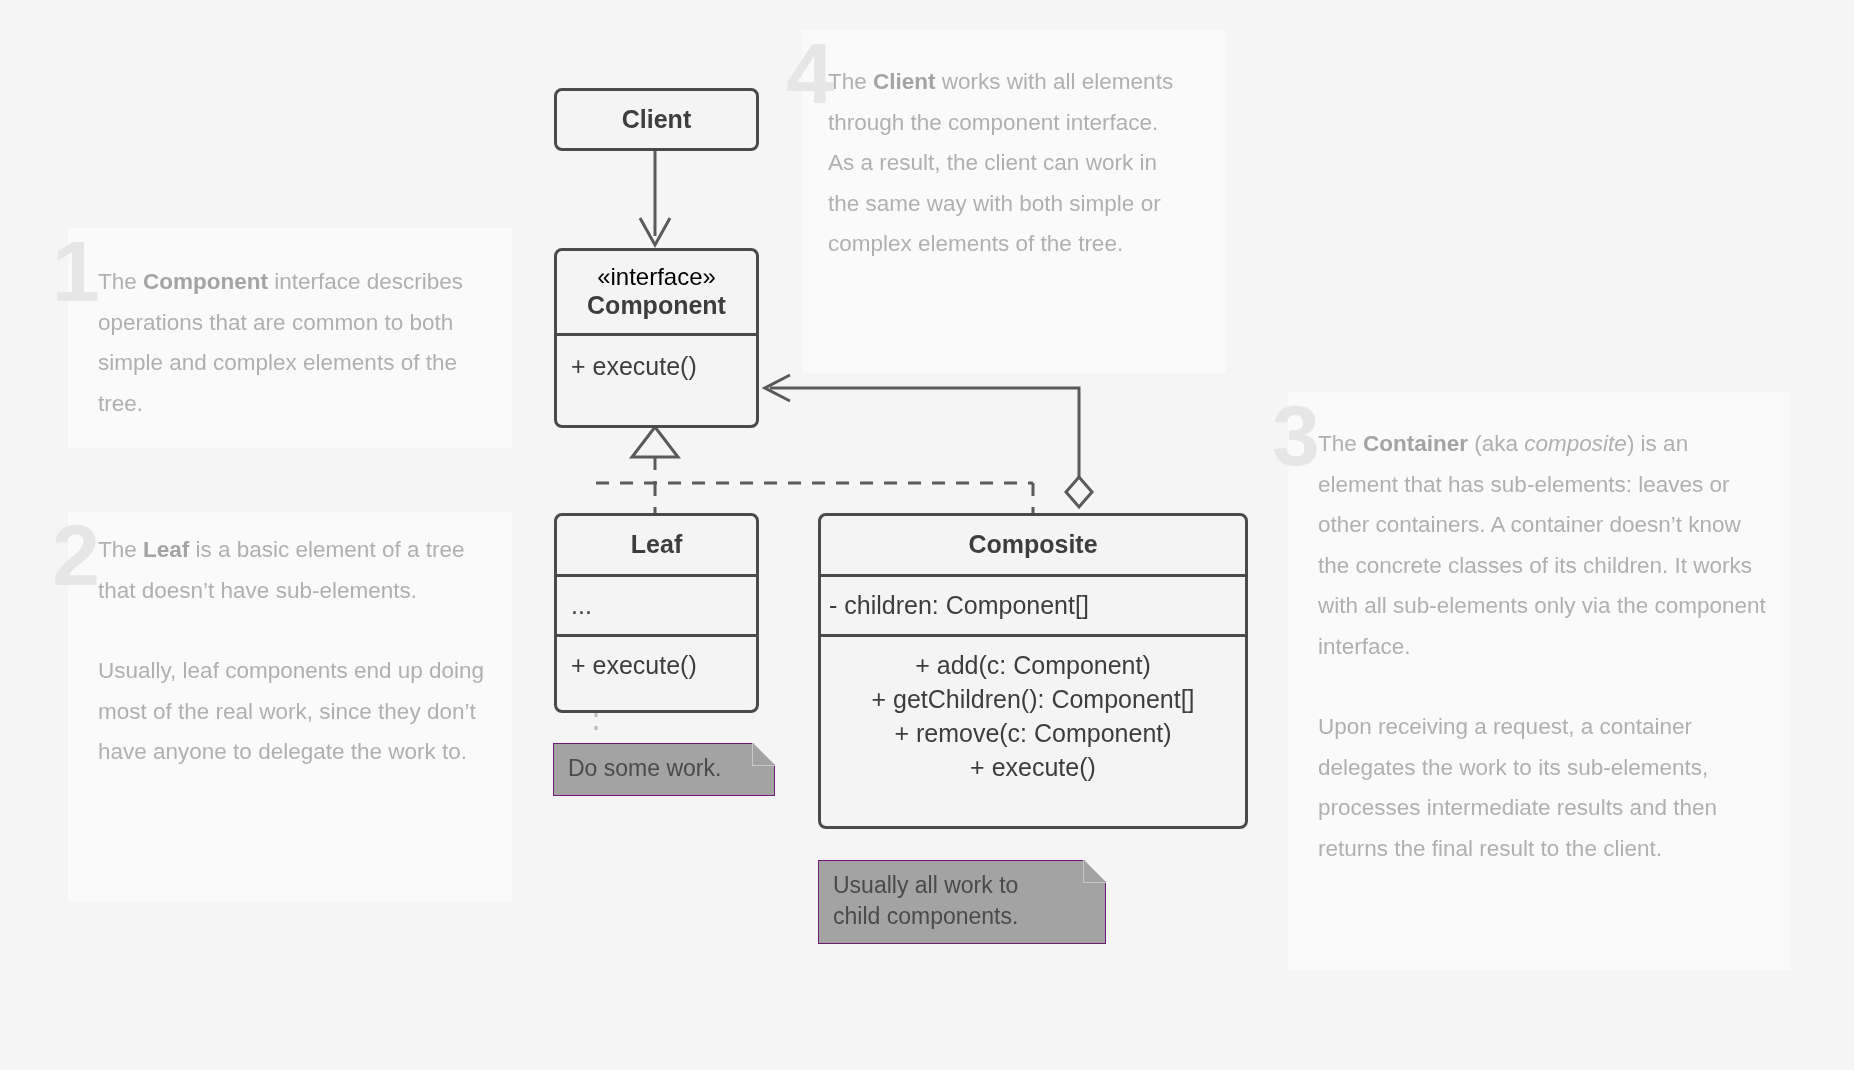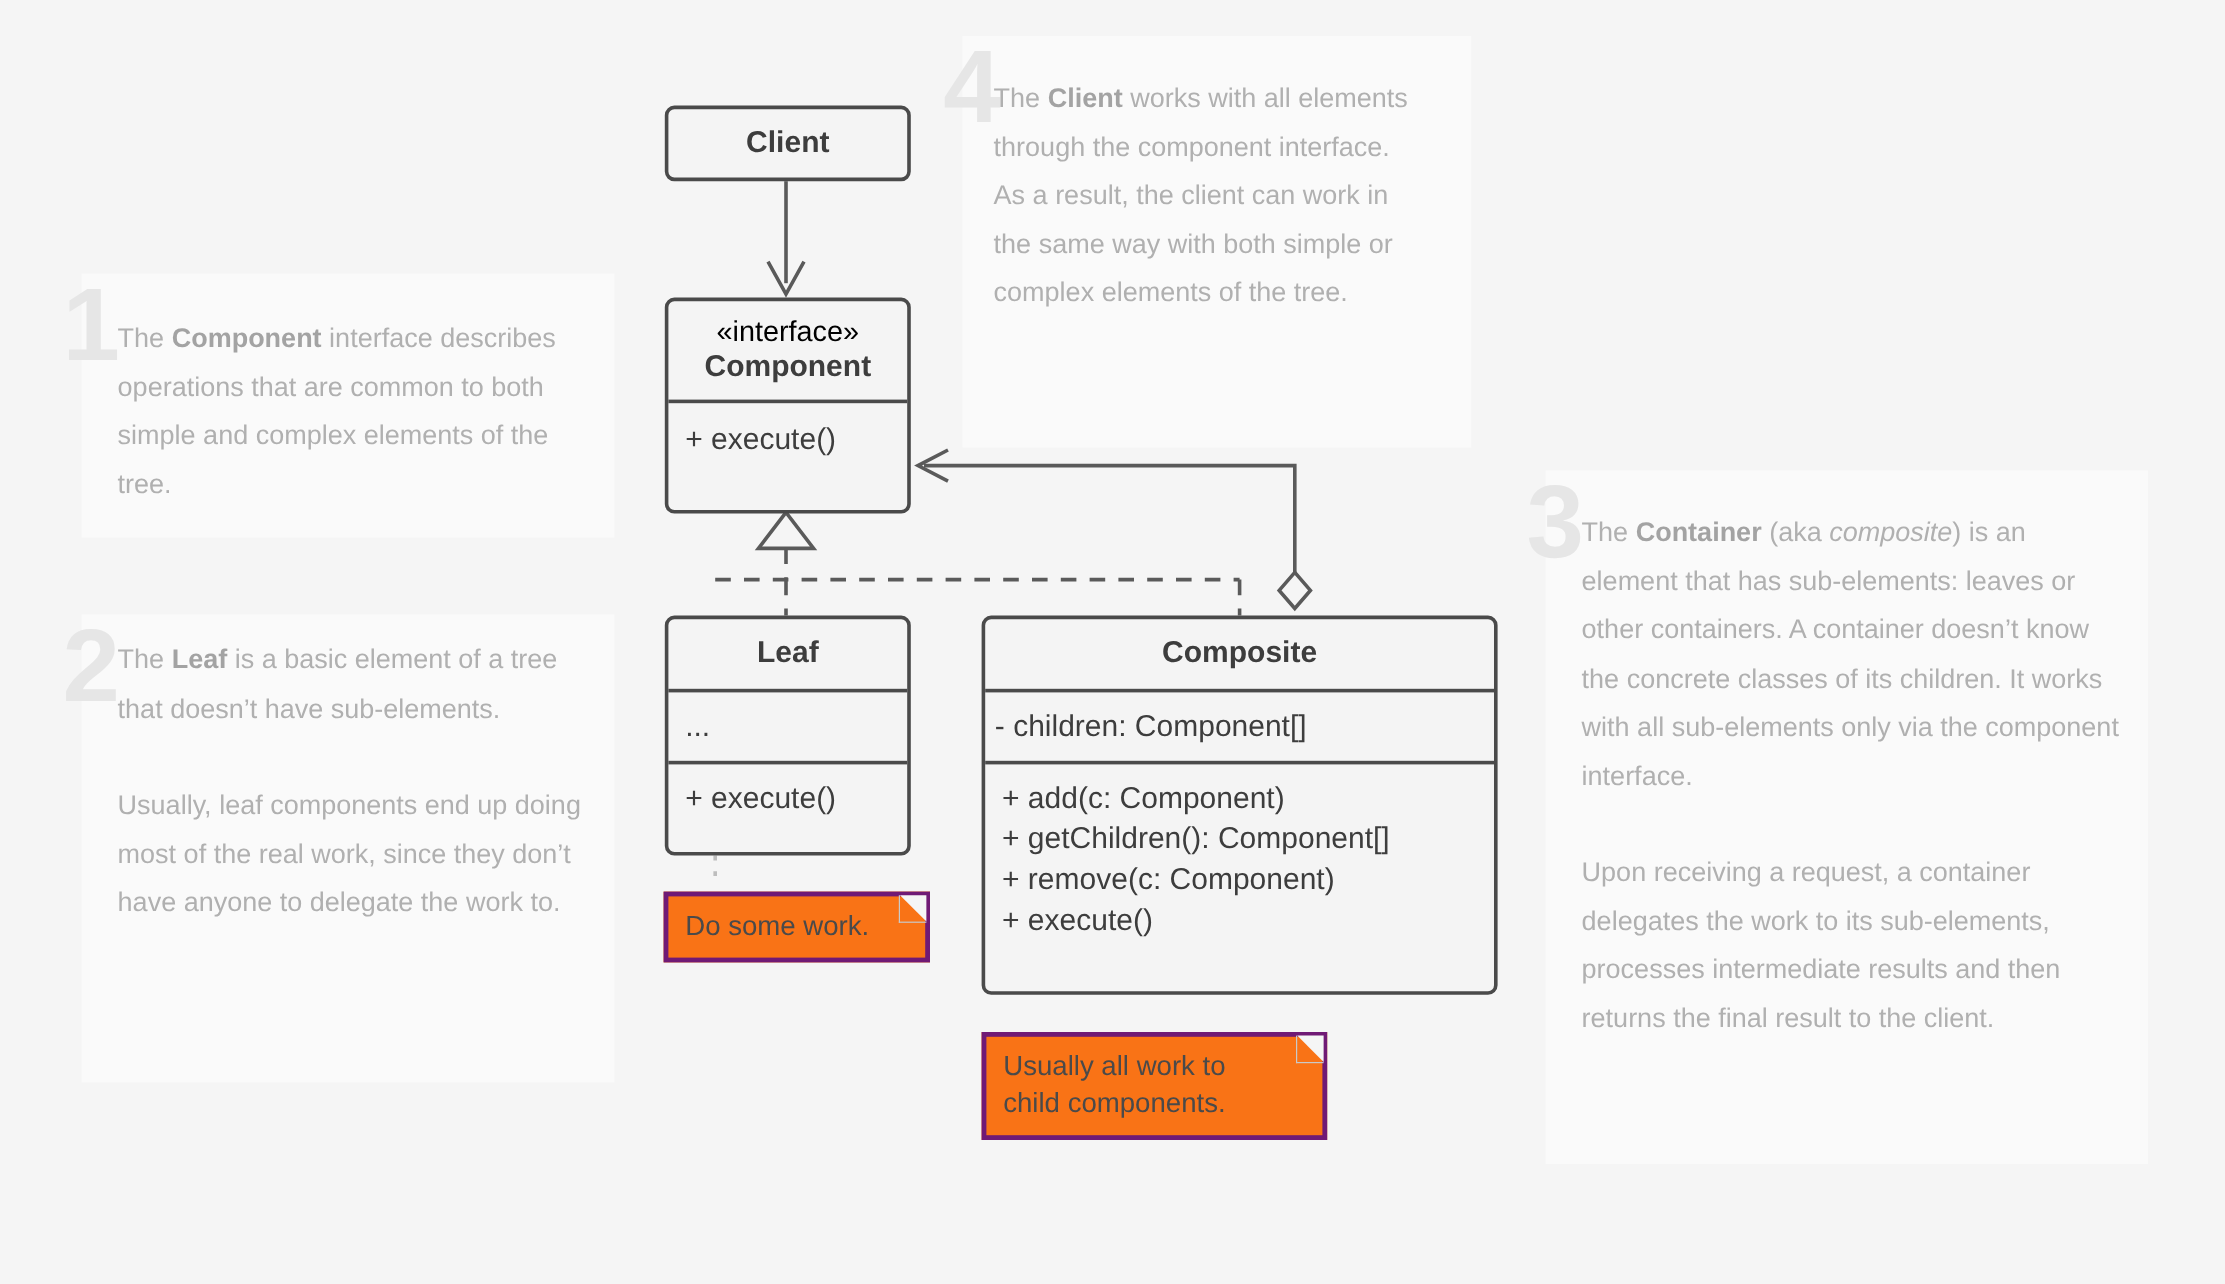--- a/index.html
+++ b/index.html
@@ -72,22 +72,22 @@
   .uml-row {
     font-size: 25px;
     color: #3d3d3d;
     line-height: 1.35;
     white-space: nowrap;
   }
 
   
   .sticky {
     position: absolute;
-    background: #f97316;
-    border: 4px solid #701a75;
+    background: #a3a3a3;
+    border: 1px solid #701a75;
     color: #4a4a4a;
     font-size: 23px;
     line-height: 31px;
     padding: 9px 14px 11px 14px;
   }
   .sticky .fold {
     position: absolute;
     top: -1px; right: -1px;
     width: 0; height: 0;
     border-left: 22px solid transparent;
@@ -183,21 +183,21 @@
     </div>
   </div>
 
   <div class="uml-box" style="left:818px; top:513px; width:430px; height:316px;">
     <div class="uml-sec" style="padding:0;">
       <div class="uml-title" style="padding-top:14px; padding-bottom:14px;">Composite</div>
     </div>
     <div class="uml-sec" style="padding:12px 8px;">
       <div class="uml-row">- children: Component[]</div>
     </div>
-    <div class="uml-sec" style="padding:12px 14px;">
+    <div class="uml-sec" style="padding:12px 14px;text-align:center;">
       <div class="uml-row">+ add(c: Component)</div>
       <div class="uml-row">+ getChildren(): Component[]</div>
       <div class="uml-row">+ remove(c: Component)</div>
       <div class="uml-row">+ execute()</div>
     </div>
   </div>
 
   <div class="sticky" style="left:553px; top:743px; width:222px;">
     <span class="fold"></span>
     <span class="foldline"></span>

